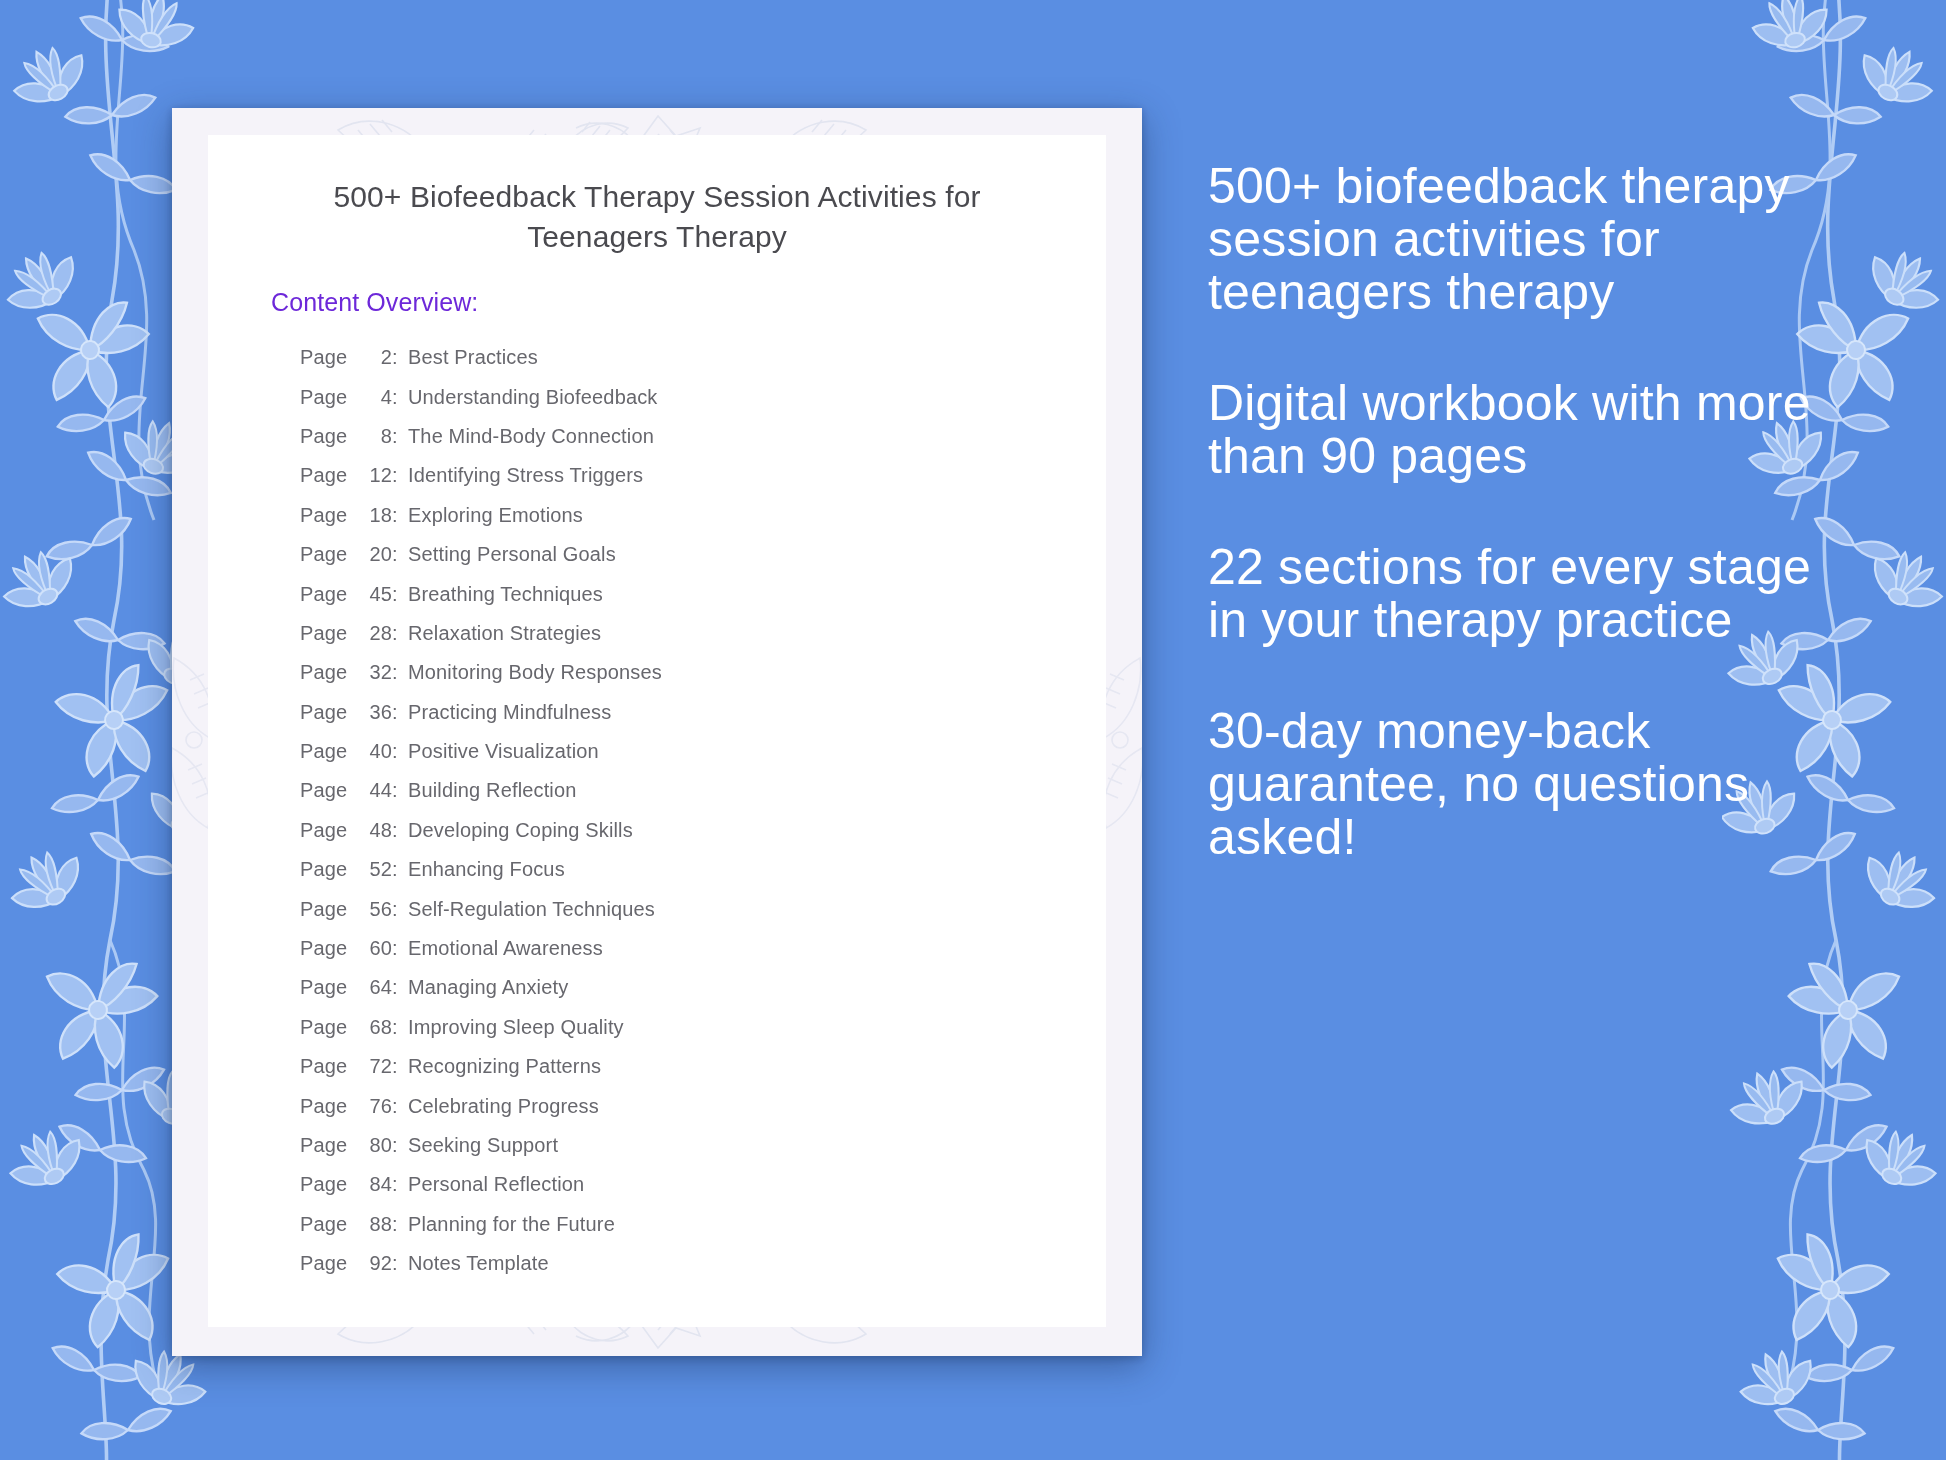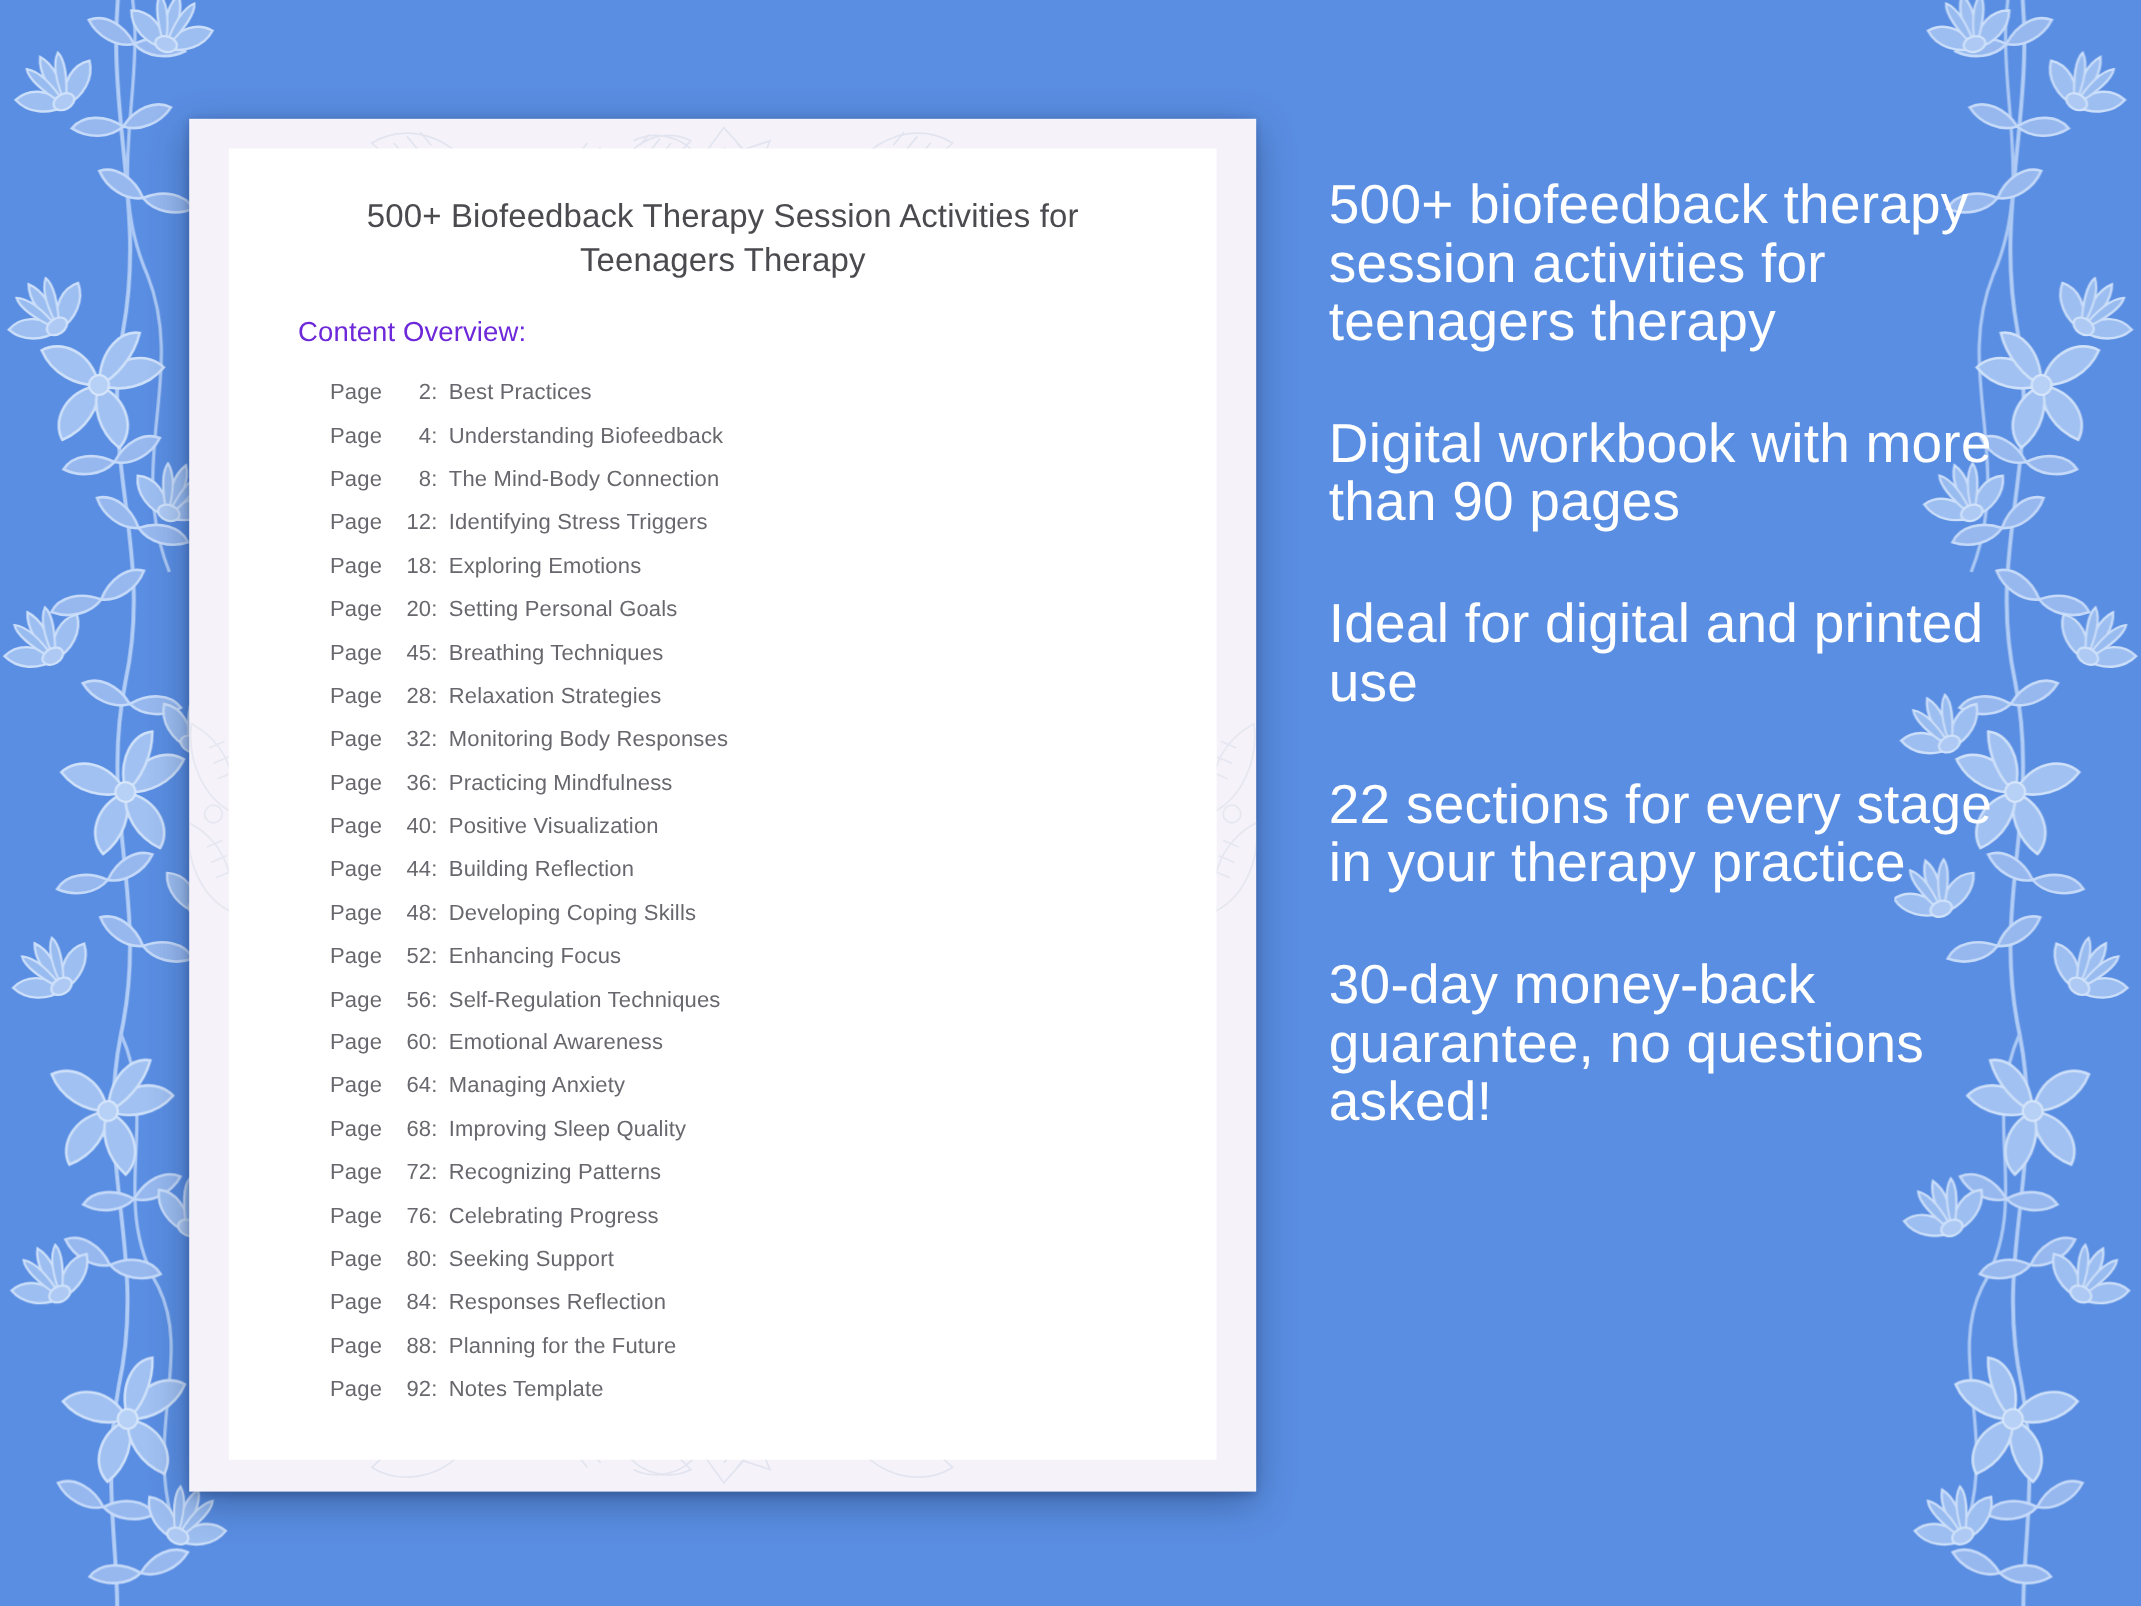--- a/index.html
+++ b/index.html
@@ -426,37 +426,36 @@
         <div class="toc-row">
           <span class="toc-page-label">Page</span>
           <span class="toc-page-num">80</span>
           <span class="toc-colon">:</span>
           <span class="toc-title">Seeking Support</span>
         </div>
         <div class="toc-row">
           <span class="toc-page-label">Page</span>
           <span class="toc-page-num">84</span>
           <span class="toc-colon">:</span>
-          <span class="toc-title">Responses Reflection</span>
+          <span class="toc-title">Personal Reflection</span>
         </div>
         <div class="toc-row">
           <span class="toc-page-label">Page</span>
           <span class="toc-page-num">88</span>
           <span class="toc-colon">:</span>
           <span class="toc-title">Planning for the Future</span>
         </div>
         <div class="toc-row">
           <span class="toc-page-label">Page</span>
           <span class="toc-page-num">92</span>
           <span class="toc-colon">:</span>
           <span class="toc-title">Notes Template</span>
         </div>
       </div>
   </div>
 </div>
 
 <div id="marketing-column">
     <div class="marketing-block">500+ biofeedback therapy session activities for teenagers therapy</div>
     <div class="marketing-block">Digital workbook with more than 90 pages</div>
-    <div class="marketing-block">Ideal for digital and printed use</div>
     <div class="marketing-block">22 sections for every stage in your therapy practice</div>
     <div class="marketing-block">30-day money-back guarantee, no questions asked!</div>
   </div>
 
 </body></html>

